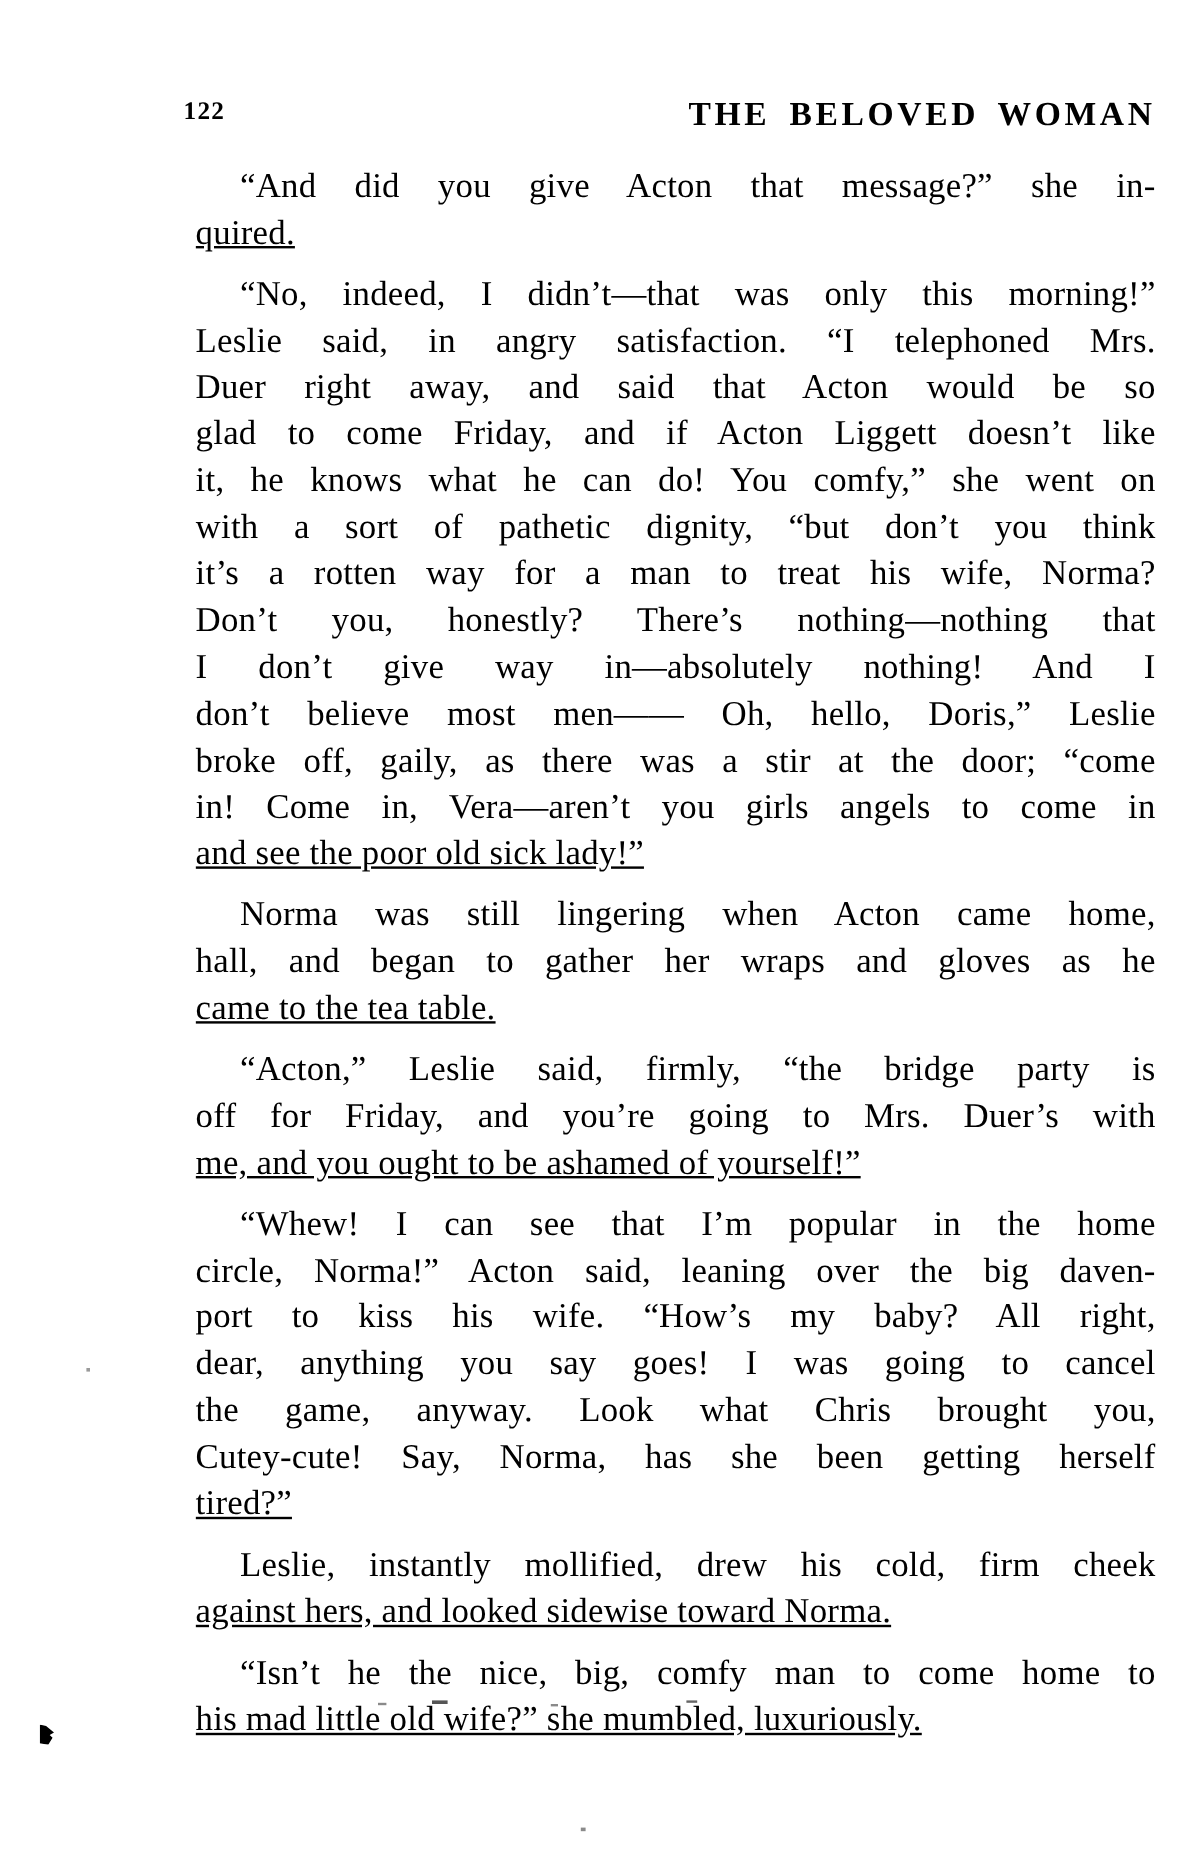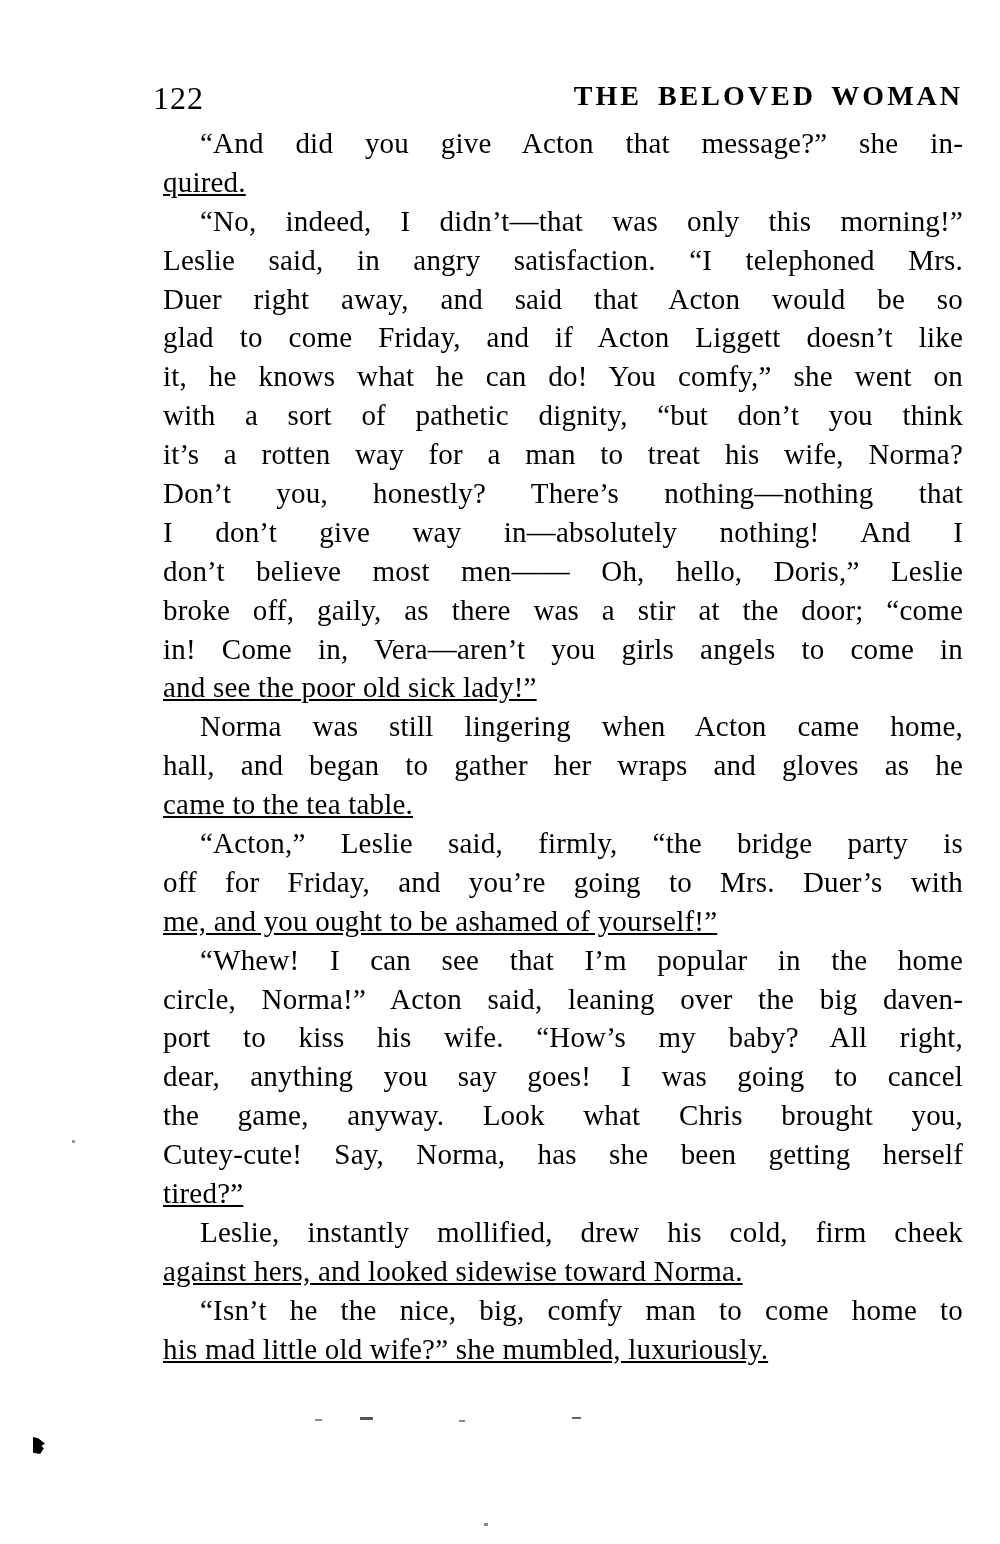--- a/index.html
+++ b/index.html
@@ -20,22 +20,22 @@
     position: absolute;
     top: 80px;
     left: 163px;
     width: 800px;
     height: 32px;
   }
   .page-number {
     position: absolute;
     left: -10px;
     top: 0;
-    font-size: 32px;
-    font-weight: normal;
+    font-size: 21px;
+    font-weight: bold;
     letter-spacing: 1px;
   }
   .running-title {
     display: block;
     text-align: right;
     font-size: 28px;
     font-weight: bold;
     letter-spacing: 3px;
     word-spacing: 6px;
   }
@@ -52,20 +52,21 @@
     font-size: 29px;
     line-height: 38.9px;
     height: 38.9px;
     overflow: hidden;
     text-align: justify;
     text-align-last: justify;
     letter-spacing: 0.2px;
   }
   .line.first {
     padding-left: 37px;
+    margin-top: 12px;
   }
   .line.last {
     text-align-last: left;
     text-decoration: underline;
   }
   
   .ink-blot {
     position: absolute;
     left: 33px;
     top: 1437px;

